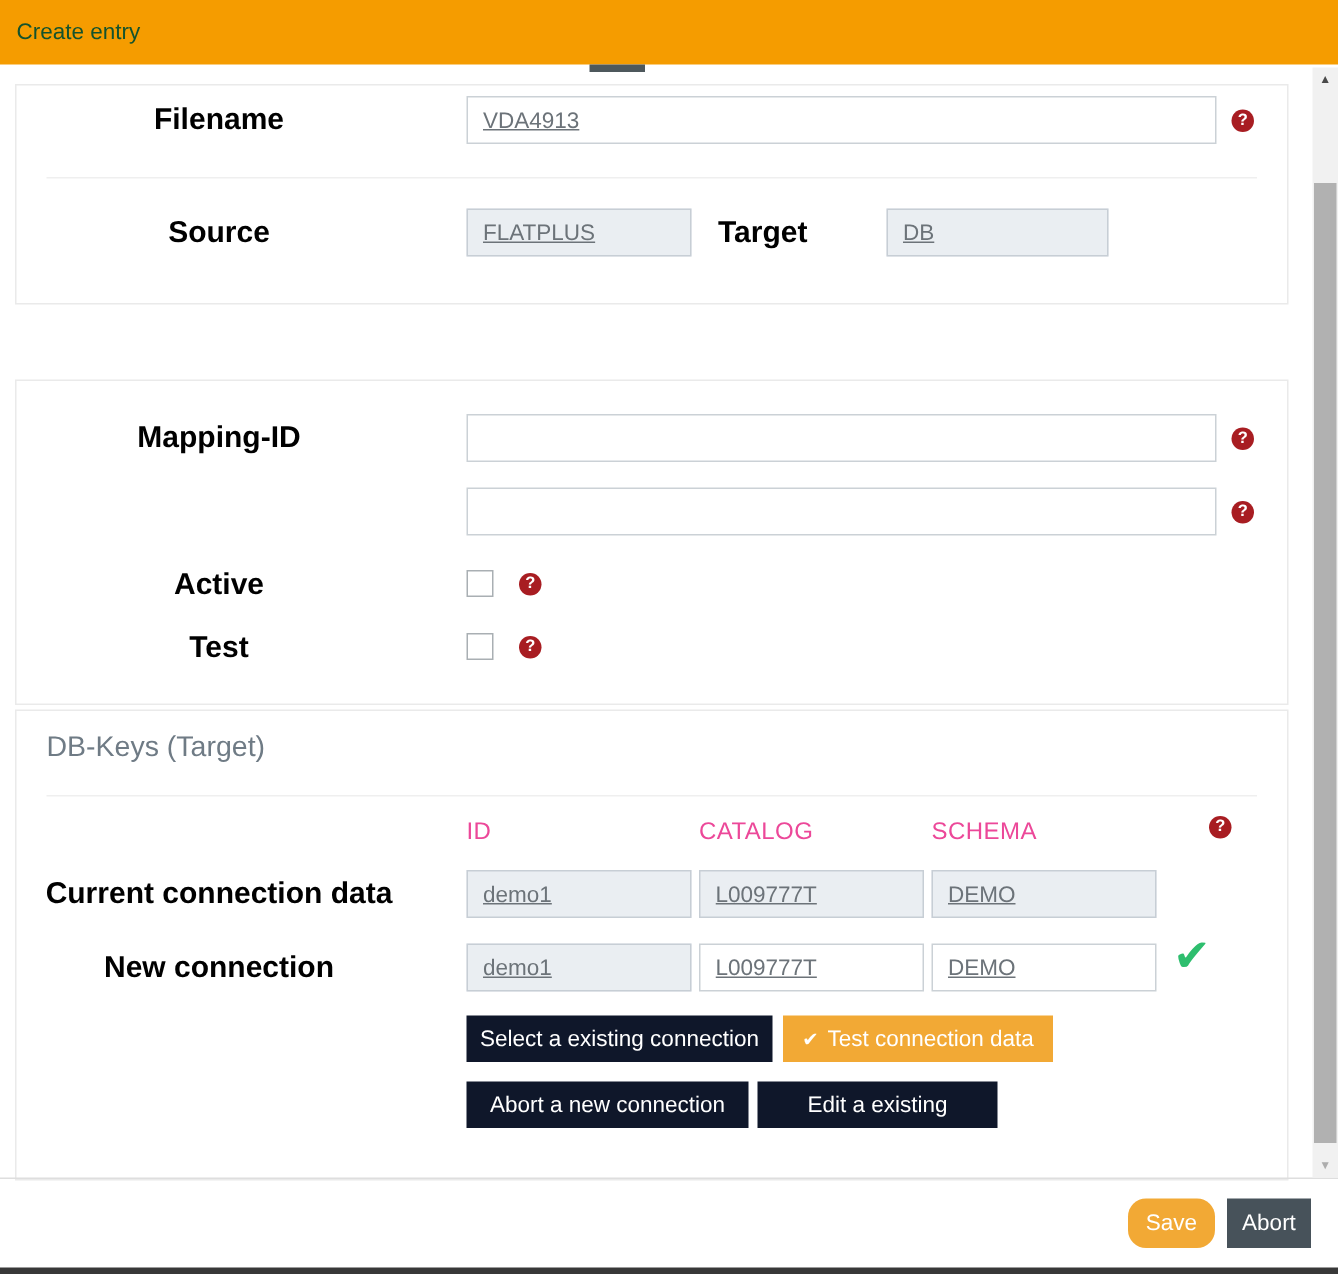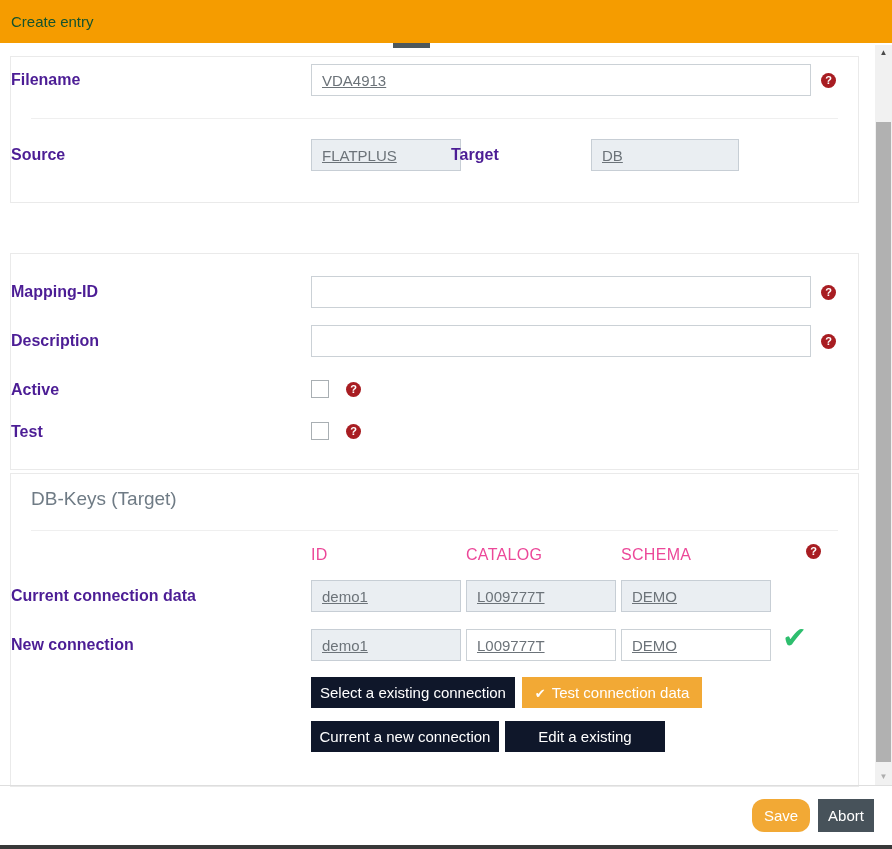--- a/index.html
+++ b/index.html
@@ -23,21 +23,21 @@
     position:absolute; left:10px; width:849px; background:#fff;
     border:1px solid #EAEAEA;
   }
   .panel1 { top:56px; height:147px; }
   .panel2 { top:213px; height:217px;margin-top:40px; }
   .panel3 { top:441px; height:314px;margin-top:32px; }
   .hdiv { position:absolute; left:20px; width:807px; height:1px; background:#EFEFEF; }
   
   .lbl {
     position:absolute; left:0; width:270px; height:32px; line-height:32px;
-    text-align:left; font-weight:700; font-size:16px; color:#4c1d95;
+    text-align:center; font-weight:700; font-size:20px; color:#000000;
     display:block;
   }
   .lbl.cbrow { height:18px; line-height:18px; }
   .inp {
     position:absolute; height:32px; border:1px solid #CBD1D6; background:#fff;
     color:#6C7379; font-size:15px; padding:0 10px; font-family:inherit; outline:none;text-decoration:underline;
   }
   .inp.ro { background:#EAEEF2; border-color:#C7CED5; }
   .wide { width:500px; }
   .w150 { width:150px; }
@@ -111,21 +111,20 @@
     <input class="inp ro w150" style="left: 300px; top: 82px;" type="text" readonly="" value="FLATPLUS">
     <span class="lbl" style="left:440px; top:82px; width:115px">Target</span>
     <input class="inp ro" style="left: 580px; top: 82px; width: 148px;" type="text" readonly="" value="DB">
   </div>
 
   <div class="panel panel2">
     <span class="lbl" style="top:22px">Mapping-ID</span>
     <input class="inp wide" style="left: 300px; top: 22px;" type="text" value="">
     <span class="help" style="left:810px; top:31px">?</span>
 
-    <span class="lbl" style="top:71px">Description</span>
     <input class="inp wide" style="left: 300px; top: 71px;" type="text" value="">
     <span class="help" style="left:810px; top:80px">?</span>
 
     <span class="lbl cbrow" style="top:127px">Active</span>
     <input class="cb" style="left: 300px; top: 126px;" type="checkbox">
     <span class="help" style="left:335px; top:128px">?</span>
 
     <span class="lbl cbrow" style="top:169px">Test</span>
     <input class="cb" style="left: 300px; top: 168px;" type="checkbox">
     <span class="help" style="left:335px; top:170px">?</span>
@@ -146,21 +145,21 @@
     <input class="inp ro w150" style="left: 610px; top: 106px;" type="text" readonly="" value="DEMO">
 
     <span class="lbl" style="top:155px">New connection</span>
     <input class="inp ro w150" style="left: 300px; top: 155px;" type="text" readonly="" value="demo1">
     <input class="inp w150" style="left: 455px; top: 155px;" type="text" value="L009777T">
     <input class="inp w150" style="left: 610px; top: 155px;" type="text" value="DEMO">
     <span class="green-check">✔</span>
 
     <button class="gbtn" style="left:300px; top:203px; width:204px">Select a existing connection</button>
     <button class="gbtn obtn" style="left:511px; top:203px; width:180px"><span class="btn-check">✔</span><span>Test connection data</span></button>
-    <button class="gbtn" style="left:300px; top:247px; width:188px">Current a new connection</button>
+    <button class="gbtn" style="left:300px; top:247px; width:188px">Abort a new connection</button>
     <button class="gbtn" style="left:494px; top:247px; width:160px">Edit a existing connection</button>
   </div>
 
   <div class="footer-divider"></div>
   <button class="fbtn save">Save</button>
   <button class="fbtn abort">Abort</button>
   <div class="bottom-bar"></div>
 
   <div class="sb-track">
     <div class="sb-up">▲</div>

